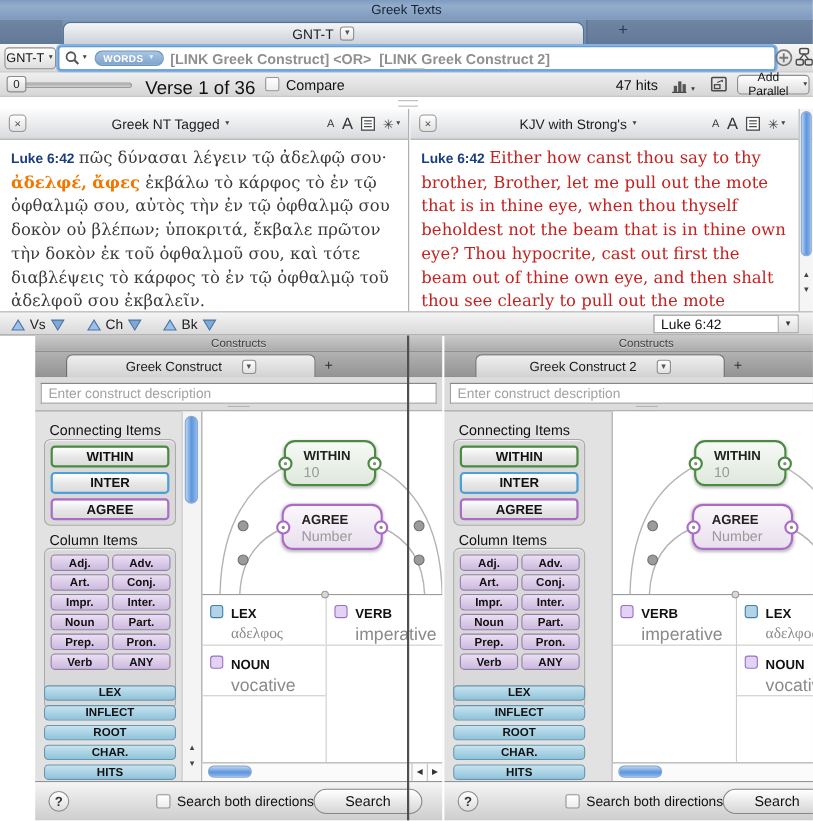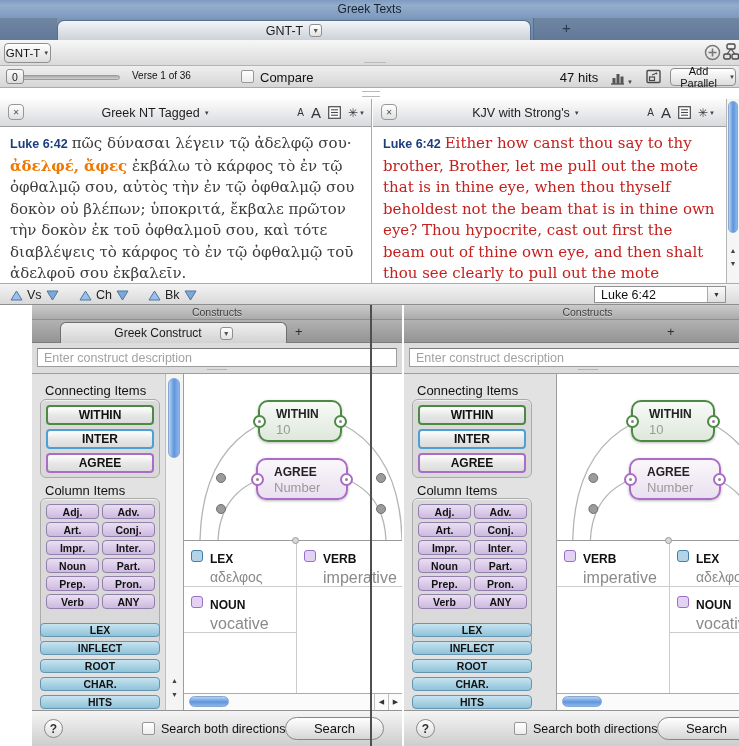--- a/index.html
+++ b/index.html
@@ -47,21 +47,21 @@
     border-top:1px solid #bbb;border-bottom:1px solid #bbb;}
 
   
   #inforow{position:absolute;left:0;top:66px;width:739px;height:22px;
     background:linear-gradient(#efefef,#d6d6d6);border-bottom:1px solid #ababab;box-sizing:border-box;}
   .slider-track{position:absolute;left:8px;top:9px;width:112px;height:5px;border-radius:3px;
     background:linear-gradient(#ababab,#cfcfcf);border:1px solid #9b9b9b;box-sizing:border-box;}
   .slider-thumb{position:absolute;left:6px;top:3px;width:18px;height:15px;border-radius:3px;
     background:linear-gradient(#fdfdfd,#dcdcdc);border:1px solid #8b8b8b;display:flex;align-items:center;
     justify-content:center;font-size:10.5px;color:#222;box-sizing:border-box;}
-  .verse-counter{position:absolute;left:132px;top:4px;font-size:10px;color:#111;}
+  .verse-counter{position:absolute;left:132px;top:4px;font-size:17px;color:#111;}
   .cbx-sq{width:13px;height:13px;border-radius:2px;background:linear-gradient(#fff,#ededed);
     border:1px solid #979797;box-sizing:border-box;display:inline-block;}
   #inforow .compare-cb{position:absolute;left:241px;top:4px;}
   #inforow .compare-lb{position:absolute;left:260px;top:4px;font-size:13px;color:#111;}
   .hits{position:absolute;left:556px;top:4px;width:46px;text-align:center;font-size:13px;color:#111;}
   .icon-chart{position:absolute;left:610px;top:3px;width:24px;height:16px;display:flex;align-items:flex-end;gap:2px;}
   .icon-details{position:absolute;left:646px;top:3px;width:17px;height:16px;}
   .addpar-btn{position:absolute;left:670px;top:2px;width:66px;height:18px;border-radius:4px;
     background:linear-gradient(#fff,#ddd);border:1px solid #8f8f8f;display:flex;align-items:center;
     justify-content:center;gap:3px;font-size:11px;color:#111;box-sizing:border-box;padding:0;font-family:inherit;}
@@ -178,21 +178,21 @@
   .within-node .conn{border-color:#4c8a44;} .agree-node .conn{border-color:#ab6cc8;}
   .ctable{position:absolute;left:0;right:0;top:166px;bottom:17px;border-top:1px solid #9a9a9a;
     display:flex;box-sizing:border-box;}
   .colA{width:112px;} .colB{flex:1;border-left:1px solid #ccc;}
   .ccell{position:relative;height:46px;border-bottom:1px solid #ccc;padding:8px 0 0 26px;box-sizing:border-box;}
   .ccell .cbx{position:absolute;left:7px;top:9px;width:12px;height:12px;border-radius:3px;border:1.5px solid;box-sizing:border-box;}
   .cbx[data-color="blue"]{background:#b5d3e7;border-color:#3f7fae;}
   .cbx[data-color="purple"]{background:#e2d3f2;border-color:#9c6fc8;}
   .ctag{font-weight:bold;font-size:12px;color:#111;}
   .cval{margin-top:2px;font-size:16px;color:#8a8a8a;}
-  .cval.greek{font-family:Liberation Sans, sans-serif;font-size:14px;}
+  .cval.greek{font-family:Liberation Serif, serif;font-size:14px;}
   .knob{position:absolute;left:108px;top:-4px;width:7px;height:7px;border-radius:50%;
     background:#d8d8d8;border:1px solid #9a9a9a;box-sizing:border-box;}
   .hscroll{position:absolute;left:0;right:0;bottom:0;height:17px;border-top:1px solid #aaa;background:#fbfbfb;box-sizing:border-box;}
   .hthumb{position:absolute;left:5px;top:2px;width:40px;height:11px;border-radius:6px;
     background:linear-gradient(#b8d4f2,#5e95dd 55%,#8cb6ec);border:1px solid #86a7cf;box-sizing:border-box;}
   .harrows{position:absolute;right:0;top:0;bottom:0;display:flex;}
   .harr{width:14px;border-left:1px solid #c0c0c0;display:flex;align-items:center;justify-content:center;
     font-size:7px;color:#333;box-sizing:border-box;}
   
   .cfooter{position:absolute;left:0;right:0;bottom:0;height:36px;
@@ -227,20 +227,34 @@
     <div class="tab-add-zone">
       <span class="plus">+</span>
     </div>
   </div>
 
   <div id="searchrow">
     <button class="range-btn">
       <span>GNT-T</span>
         <span class="caret">▼</span>
     </button>
+    <div class="search-field">
+      <span class="mag-wrap">
+        <svg width="14" height="14" viewBox="0 0 14 14">
+          <circle cx="5.5" cy="5.5" r="4" fill="none" stroke="#555" stroke-width="1.6"></circle>
+          <line x1="8.6" y1="8.6" x2="12.2" y2="12.2" stroke="#555" stroke-width="2"></line>
+        </svg>
+          <span class="caret">▼</span>
+      </span>
+      <span class="words-pill">
+        <span>WORDS</span>
+          <span class="caret">▼</span>
+      </span>
+      <span class="query">[LINK Greek Construct] &lt;OR&gt;  [LINK Greek Construct 2]</span>
+    </div>
     <div class="icon-plus">
       <svg width="17" height="17" viewBox="0 0 17 17">
         <circle cx="8.5" cy="8.5" r="7" fill="none" stroke="#787878" stroke-width="1.5"></circle>
         <line x1="8.5" y1="4.5" x2="8.5" y2="12.5" stroke="#787878" stroke-width="1.6"></line>
         <line x1="4.5" y1="8.5" x2="12.5" y2="8.5" stroke="#787878" stroke-width="1.6"></line>
       </svg>
     </div>
     <div class="icon-construct">
       <svg width="16" height="19" viewBox="0 0 16 19">
         <rect x="4" y="1" width="8" height="5" rx="1.5" fill="none" stroke="#4a4a4a" stroke-width="1.4"></rect>
@@ -485,20 +499,24 @@
       <span class="cb-label">Search both directions</span>
       <button class="search-btn">Search</button>
     </div>
   </div>
 
   <div id="winsplit"></div>
 
   <div class="cwin cwin-right" id="cwin1">
     <div class="ctitle">Constructs</div>
     <div class="ctabs">
+      <div class="ctab">
+        <span>Greek Construct 2</span>
+        <span class="dropbox">▼</span>
+      </div>
       <span class="ctab-add">+</span>
     </div>
     <div class="cdesc">
       <input placeholder="Enter construct description" style="">
       <div class="grip"></div>
     </div>
     <div class="cmain">
       <div class="csidebar">
         <div class="sec-label lbl-conn">Connecting Items</div>
         <div class="groupbox gb1">

